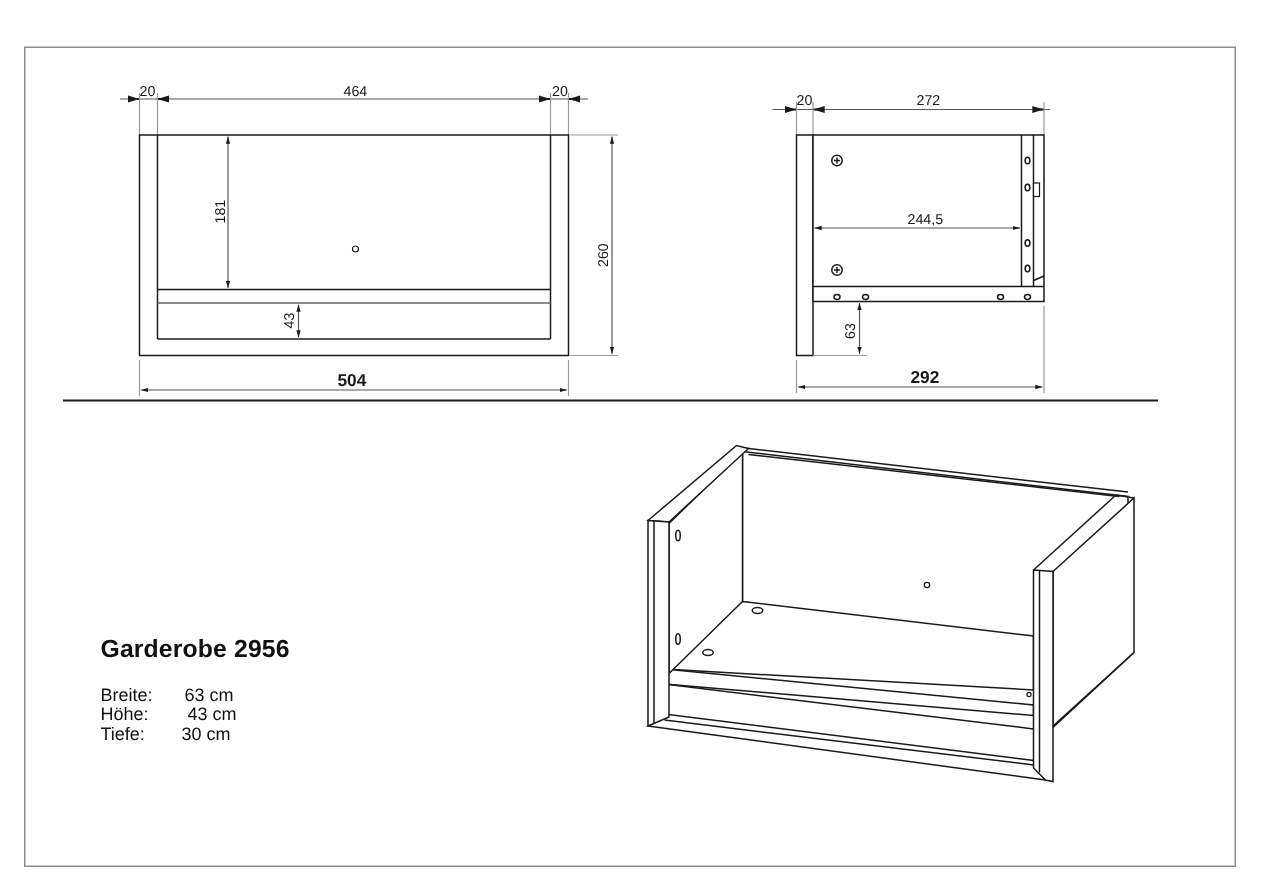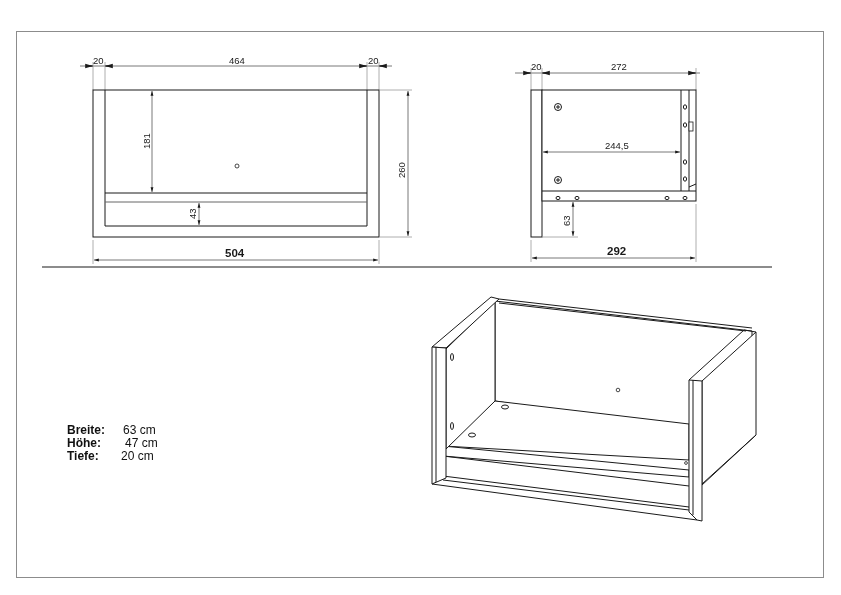--- a/index.html
+++ b/index.html
@@ -11,21 +11,21 @@
   .dim-text { font-family: "Liberation Sans", sans-serif; font-size: 9.5px; fill: #1a1a1a; }
   .dim-text-lg { font-family: "Liberation Sans", sans-serif; font-size: 11.5px; font-weight: bold; fill: #1a1a1a; }
   .ln { stroke: #1a1a1a; stroke-width: 1; fill: none; }
   .ln2 { stroke: #1a1a1a; stroke-width: 1.3; fill: none; }
   .dimln { stroke: #555; stroke-width: 0.8; fill: none; }
   .ext { stroke: #9a9a9a; stroke-width: 0.8; fill: none; }
   .panel { fill: #ffffff; stroke: #1a1a1a; stroke-width: 1; }
   .info { position: absolute; left: 67px; top: 424px; color: #111; }
   .info-title { font-size: 16.5px; font-weight: bold; margin: 0 0 14px 0; letter-spacing: 0.1px; }
   .spec-row { display: flex; font-size: 12px; line-height: 13px; }
-  .spec-label { width: 56px; font-weight: bold; }
+  .spec-label { width: 56px; }
   .spec-value { }
 </style>
 </head>
 <body>
 
 <div class="page-border"></div>
 
 <svg class="drawing" width="841" height="595" viewBox="0 0 841 595" xmlns="http://www.w3.org/2000/svg">
   <defs>
     <marker id="arr" viewBox="0 0 10 10" refX="10" refY="5" markerWidth="6" markerHeight="6" orient="auto-start-reverse">
@@ -168,25 +168,26 @@
     <circle cx="618" cy="390" r="1.8" fill="#fff" stroke="#1a1a1a" stroke-width="0.8"></circle>
     <ellipse cx="505" cy="407" rx="3.5" ry="2" class="ln"></ellipse>
     <ellipse cx="472" cy="435" rx="3.5" ry="2" class="ln"></ellipse>
     <ellipse cx="452" cy="357" rx="1.5" ry="3.5" class="ln"></ellipse>
     <ellipse cx="452" cy="426" rx="1.5" ry="3.5" class="ln"></ellipse>
     <circle cx="686" cy="463" r="1.4" fill="#fff" stroke="#1a1a1a" stroke-width="0.8"></circle>
   </g>
 </svg>
 
 <div class="info">
+  <div class="info-title">Garderobe 2956</div>
   <div class="spec-row">
     <span class="spec-label">Breite:</span>
     <span class="spec-value">63 cm</span>
   </div>
   <div class="spec-row">
     <span class="spec-label">Höhe:</span>
-    <span class="spec-value" style="padding-left:2px">47 cm</span>
+    <span class="spec-value" style="padding-left:2px">43 cm</span>
   </div>
   <div class="spec-row">
     <span class="spec-label">Tiefe:</span>
-    <span class="spec-value" style="margin-left:-2px">20 cm</span>
+    <span class="spec-value" style="margin-left:-2px">30 cm</span>
   </div>
 </div>
 
 </body></html>

